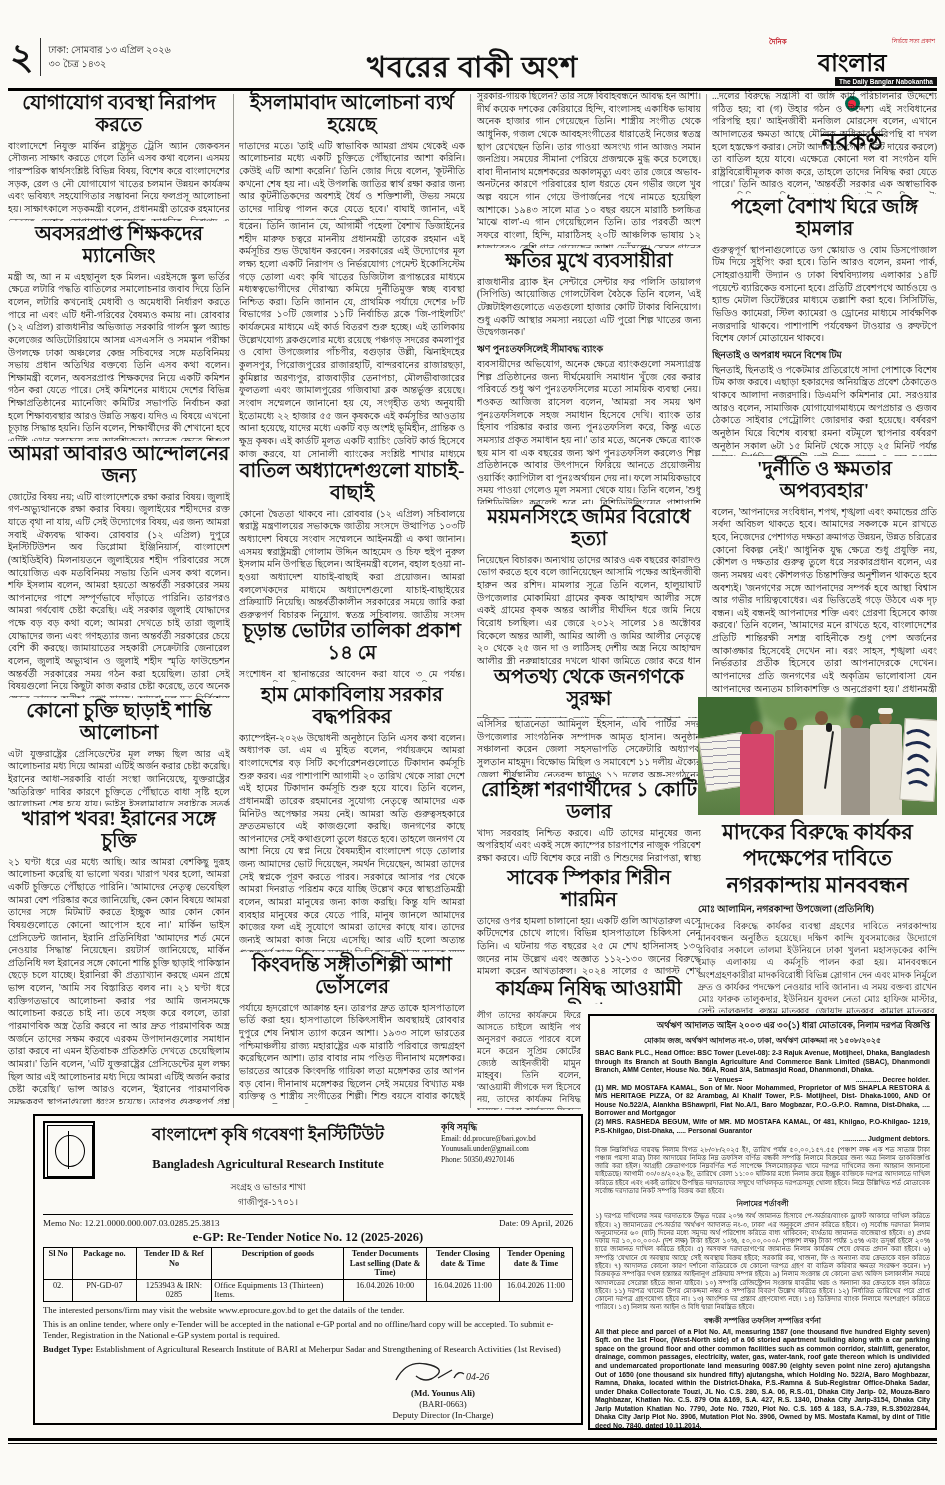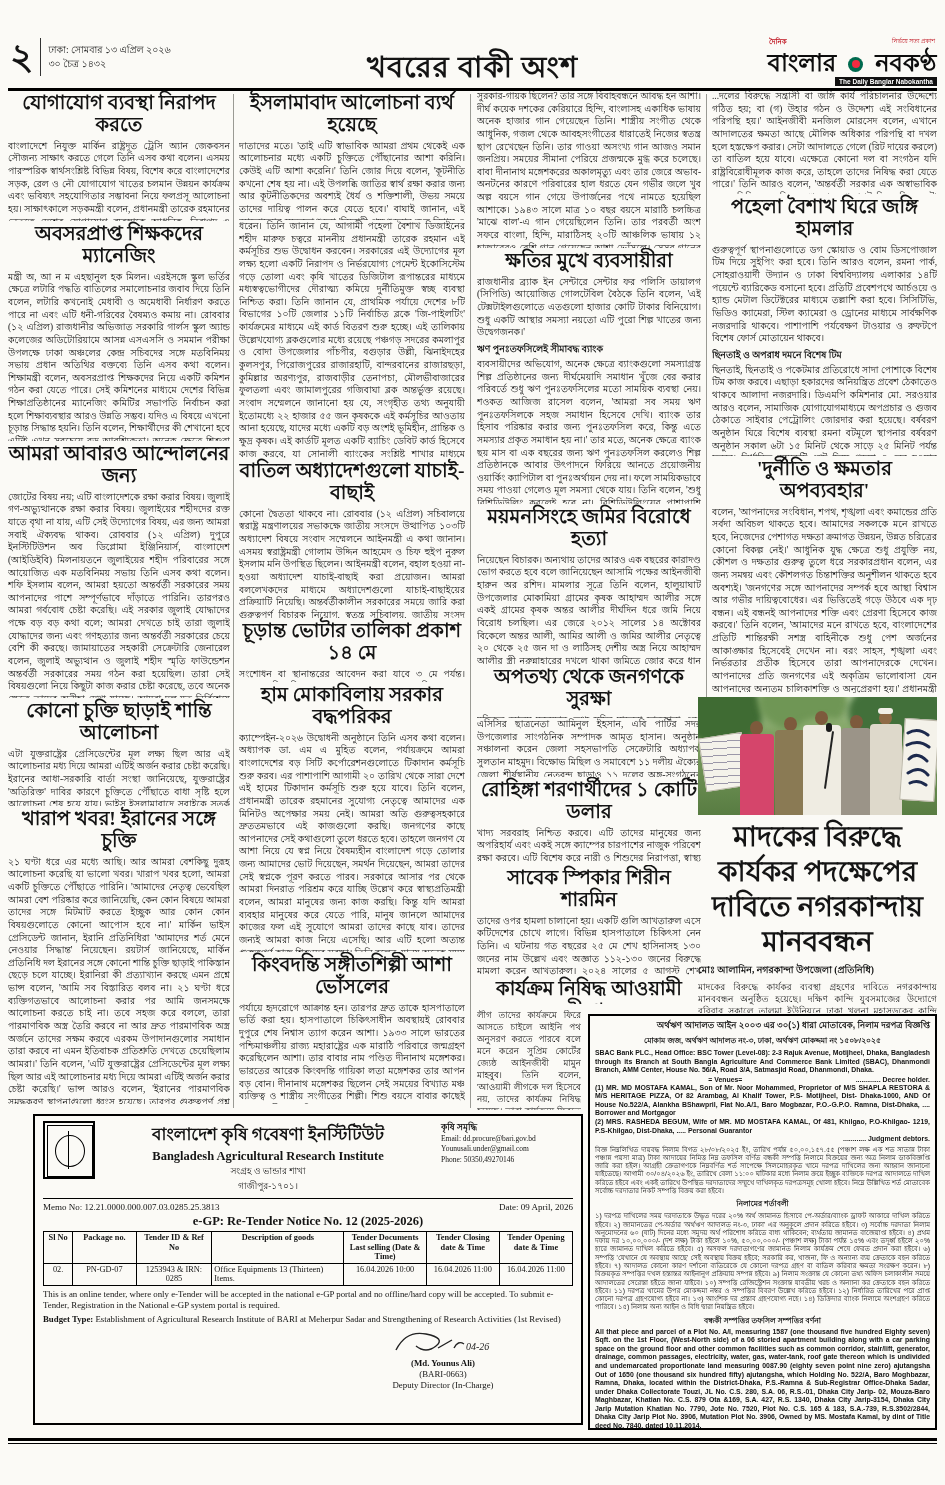--- a/index.html
+++ b/index.html
@@ -9,21 +9,21 @@
   .hdr{position:absolute;top:36px;left:8px;right:8px;height:50px;}
   .hdr-left{position:absolute;left:2px;top:2px;display:flex;align-items:center;gap:7px;}
   .pagenum{font-size:36px;font-weight:bold;line-height:1;}
   .hdr-div{width:1px;height:38px;background:#333;}
   .hdr-dates{font-size:9.5px;line-height:1.5;}
   .hdr-title{position:absolute;left:0;right:0;top:8px;text-align:center;font-size:29px;font-weight:bold;letter-spacing:1px;}
   .masthead{position:absolute;right:0;top:0;width:170px;height:50px;}
   .mh-daily{position:absolute;left:2px;top:0;font-size:7px;color:#c01622;font-weight:bold;}
   .mh-slogan{position:absolute;right:2px;top:0;font-size:6px;color:#c01622;}
   .mh-name{position:absolute;left:0;top:8px;width:170px;display:flex;align-items:center;justify-content:center;gap:12px;
-           font-size:24px;font-weight:bold;color:#0d0d0d;font-family:"Liberation Sans",sans-serif;}
+           font-size:24px;font-weight:bold;color:#0d0d0d;font-family:"Liberation Sans",sans-serif;flex-direction:column;}
   .mh-dot{width:15px;height:15px;border-radius:50%;display:inline-block;position:relative;}
   .mh-dot::after{content:"";position:absolute;left:3.5px;top:3.5px;width:8px;height:8px;border-radius:50%;}
   .mh-tag{position:absolute;right:0;bottom:0;font-size:6.5px;font-weight:bold;background:#111;color:#fff;padding:1px 4px;
           font-family:"Liberation Sans",sans-serif;}
   .rule-top{position:absolute;top:88px;left:8px;right:8px;height:3px;background:#000;}
   
   .col{position:absolute;top:90px;}
   .c1{left:8px;width:222px;} .c2{left:239px;width:226px;} .c3{left:477px;width:224px;} .c4{left:712px;width:225px;}
   .vrule{position:absolute;top:94px;width:1px;background:#9a9a94;}
   .v1{left:233px;height:1014px;} .v2{left:470px;height:1014px;} .v3{left:706px;height:603px;}
@@ -36,21 +36,21 @@
   .photo{position:absolute;left:698px;top:697px;width:239px;height:118px;overflow:hidden;
          background:linear-gradient(180deg,#b9d3a4 0%,#7fa162 30%,#587c42 100%);}
   .blob{position:absolute;border-radius:50%;filter:blur(3px);}
   .fig-head{position:absolute;width:13px;height:14px;border-radius:50%;background:#7d5a3c;}
   .fig-body{position:absolute;border-radius:4px 4px 0 0;}
   .placard{position:absolute;background:#f4f2ea;border:1px solid #b9b5a6;}
   .mic{position:absolute;width:2px;background:#222;}
   .michead{position:absolute;width:6px;height:9px;border-radius:3px;background:#1a1a1a;}
   
   .drug{position:absolute;left:698px;top:817px;width:239px;height:196px;overflow:hidden;}
-  .drug .hl{font-size:28px;line-height:1.25;}
+  .drug .hl{font-size:21px;line-height:1.25;}
   .byline{font-size:9.5px;font-weight:bold;margin:2px 0 3px;}
   
   .notice{position:absolute;left:588px;top:1014px;width:349px;height:416px;border:2px solid #000;
           padding:3px 5px;box-sizing:border-box;overflow:hidden;
           font-family:"Liberation Sans","DejaVu Sans",sans-serif;}
   .nt-t1{font-size:8.6px;font-weight:bold;text-align:right;margin:0;}
   .nt-t2{font-size:7.6px;font-weight:bold;text-align:center;margin:1px 0 2px;}
   .nt-en{font-size:6.9px;font-weight:bold;line-height:1.24;text-align:justify;margin:0;}
   .nt-row{display:flex;justify-content:space-between;font-size:6.9px;font-weight:bold;margin:1px 0;}
   .nt-bn{font-size:6.8px;line-height:1.22;text-align:justify;margin:2px 0;}
@@ -58,21 +58,21 @@
   
   .bari{position:absolute;left:33px;top:1114px;width:550px;height:311px;border:2.5px solid #000;
         box-sizing:border-box;padding:5px 8px;overflow:hidden;}
   .bari-head{display:flex;gap:8px;}
   .bari-logo{width:52px;height:58px;border:2px solid #000;box-sizing:border-box;padding:2px;flex:0 0 auto;}
   .bari-logo .inner{width:100%;height:100%;border:1px solid #000;position:relative;}
   .bari-logo .seal{position:absolute;left:7px;top:9px;width:28px;height:30px;border:1.5px solid #000;border-radius:50%;}
   .bari-logo .stem{position:absolute;left:19.5px;top:5px;width:1.5px;height:38px;background:#000;}
   .bari-center{flex:1;text-align:center;}
   .bari-bn{font-size:17px;font-weight:bold;margin:0;}
-  .bari-en{font-size:12.5px;font-weight:bold;margin:0;}
+  .bari-en{font-size:12.5px;font-weight:bold;margin:8px;}
   .bari-sm{font-size:9px;margin:0;}
   .bari-right{width:132px;font-size:7.5px;line-height:1.4;flex:0 0 auto;}
   .bari-right .slog{font-weight:bold;font-size:9px;}
   .bari-hr{border:none;border-top:1.5px solid #000;margin:4px 0 3px;}
   .memo-row{display:flex;justify-content:space-between;font-size:9px;}
   .egp-title{text-align:center;font-size:12.5px;font-weight:bold;margin:2px 0;}
   .egp-intro{font-size:9px;line-height:1.25;margin:0 0 3px;}
   .egp-intro .u{text-decoration:underline;}
   table.tender{border-collapse:collapse;width:100%;font-size:8.3px;}
   table.tender th,table.tender td{border:1px solid #000;padding:1px 2px;text-align:center;vertical-align:top;line-height:1.15;}
@@ -318,20 +318,21 @@
         <td>02.</td>
         <td>PN-GD-07</td>
         <td>1253943 &amp; IRN: 0285</td>
         <td style="text-align:left">Office Equipments 13 (Thirteen) Items.</td>
         <td>16.04.2026 10:00</td>
         <td>16.04.2026 11:00</td>
         <td>16.04.2026 11:00</td>
       </tr>
     </tbody>
       </table>
+    <p class="tx">The interested persons/firm may visit the website www.eprocure.gov.bd to get the datails of the tender.</p>
     <p class="tx">This is an online tender, where only e-Tender will be accepted in the national e-GP portal and no offline/hard copy will be accepted. To submit e-Tender, Registration in the National e-GP system portal is required.</p>
     <p class="tx"><b>Budget Type:</b> <span>Establishment of Agricultural Research Institute of BARI at Meherpur Sadar and Strengthening of Research Activities (1st Revised)</span></p>
     <div class="sig">
       <svg width="110" height="30" viewBox="0 0 110 30">
         <path d="M8 22 Q18 2 38 6 Q58 10 48 18 Q38 26 28 18 M50 20 L64 12 M66 20 q4 -8 10 -4" stroke="#222" stroke-width="1.4" fill="none"></path>
         <text x="78" y="22" font-size="10" font-family="Liberation Serif, serif" font-style="italic" fill="#222">04-26</text>
       </svg>
       <div class="name">(Md. Younus Ali)</div>
       <div>(BARI-0663)</div>
       <div>Deputy Director (In-Charge)</div>

